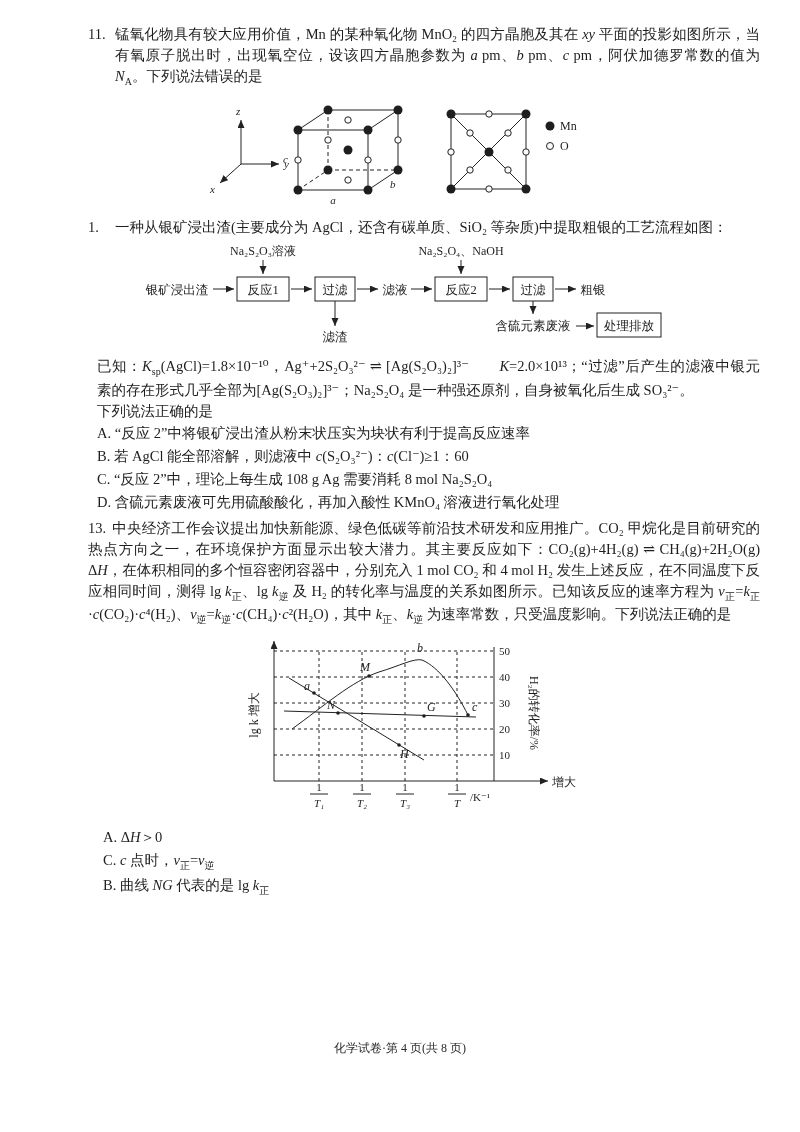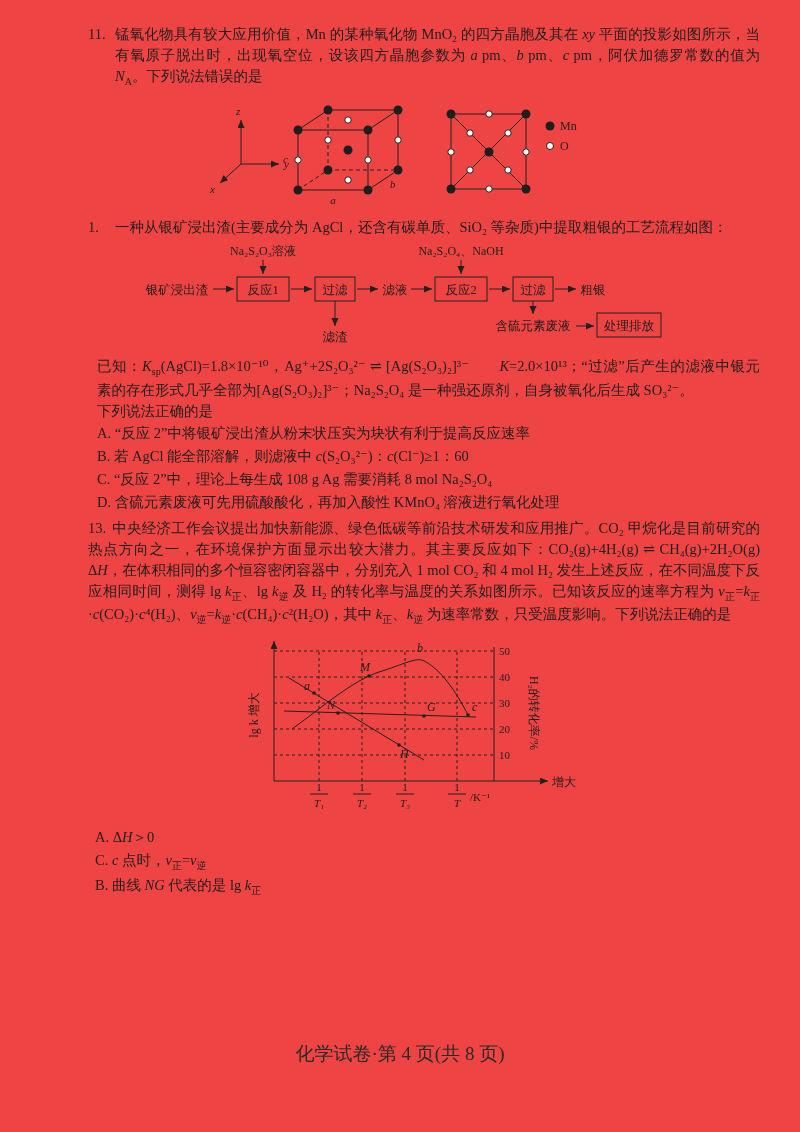--- a/index.html
+++ b/index.html
@@ -1,35 +1,35 @@
 <!DOCTYPE html>
 <html><head>
 <meta charset="utf-8">
 <style>
   *{box-sizing:border-box;margin:0;padding:0}
   html,body{background:#d8d8d8}
-  .page{width:800px;height:1132px;background:#ef4444;color:#1e1e1e;position:relative;overflow:hidden;
+  .page{width:800px;height:1132px;background:#ffffff;color:#1e1e1e;position:relative;overflow:hidden;
         font-family:"Liberation Serif","DejaVu Serif",serif;font-size:14.5px;line-height:1.45}
   .content{padding:24px 40px 0 88px}
   .q{display:flex;margin-bottom:4px}
   .qnum{flex:0 0 27px}
   .qbody{flex:1}
   .stem{text-align:justify}
   .fig{display:flex;justify-content:center;margin:3px 0}
   .outd{margin-left:-18px}
   .optgrid{display:grid;grid-template-columns:335px 1fr;row-gap:2px;align-items:center;margin-top:2px}
   .opt{padding:1px 0}
   .frac{display:inline-block;text-align:center;vertical-align:middle;margin:0 4px;font-size:13.5px;line-height:1.25}
   .frac .fn{display:block;border-bottom:1px solid #1e1e1e;padding:0 4px}
   .frac .fd{display:block;padding:0 4px}
   .optline{padding:1px 0}
   .qpara{text-align:justify}
   .qpara .qn{padding-right:6px}
-  .q13opts{margin-left:7px;margin-top:2px}
-  .footer{position:absolute;top:1040px;left:0;width:100%;text-align:center;font-size:19px;color:#2a2a2a}
+  .q13opts{margin-left:15px;margin-top:2px}
+  .footer{position:absolute;top:1040px;left:0;width:100%;text-align:center;font-size:12px;color:#2a2a2a}
   svg text{fill:#1e1e1e;font-family:"Liberation Serif","DejaVu Serif",serif}
   svg line,svg path.ln,svg rect{stroke:#222;fill:none;stroke-width:1}
   sub{font-size:10px}
 </style>
 </head>
 <body>
 
 <div class="page">
   <div class="content">
 

